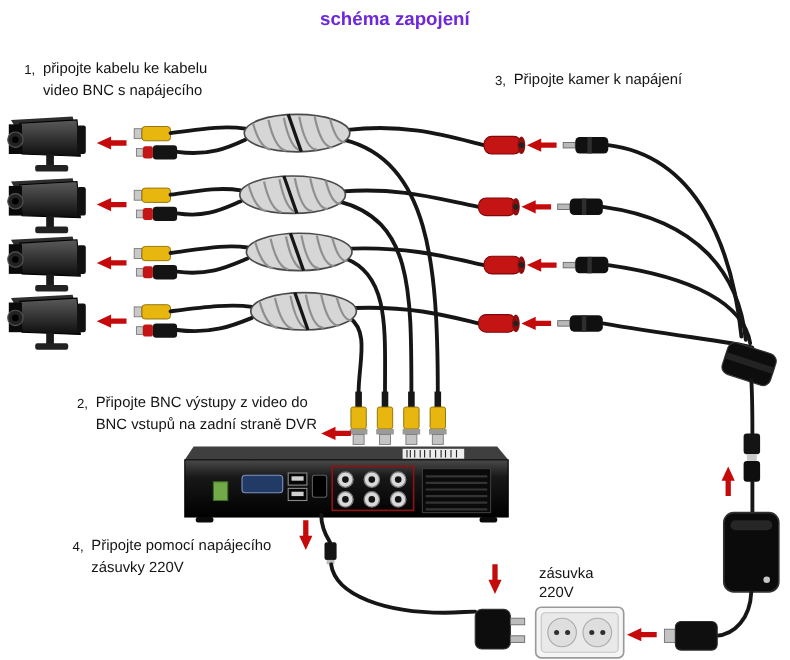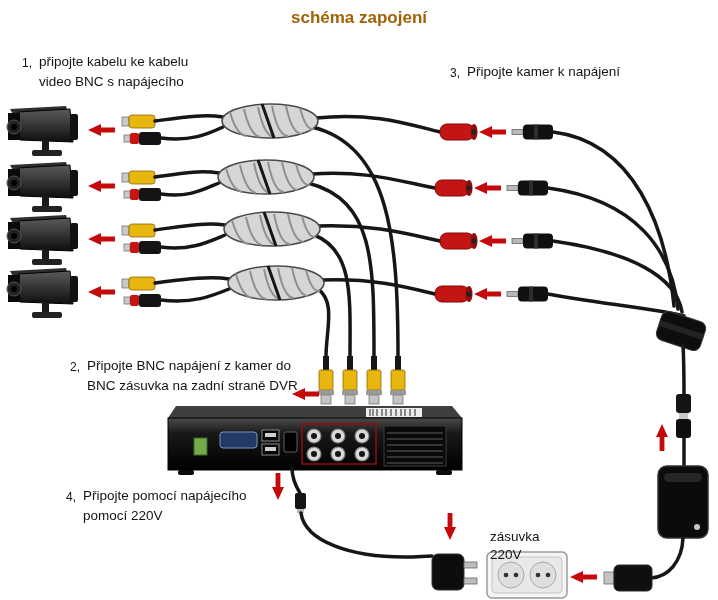--- a/index.html
+++ b/index.html
@@ -11,27 +11,27 @@
   }
   *{box-sizing:border-box;}
   body{margin:0;background:#fff;}
   .canvas{
     position:relative;width:718px;height:600px;background:var(--background,#fff);
     font-family:"Liberation Sans", sans-serif;overflow:hidden;
   }
   .canvas svg{position:absolute;left:0;top:0;}
   .title{
     position:absolute;left:0;right:0;top:8px;text-align:center;
-    font-size:17px;font-weight:bold;color:#a16207;
+    font-size:17px;font-weight:bold;color:#6d28d9;
   }
   .note{position:absolute;display:flex;gap:7px;font-size:13.5px;color:#141414;line-height:1.5;}
   .note .num{font-size:12px;padding-top:2px;}
   .note .txt{display:flex;flex-direction:column;}
   .ln{white-space:nowrap;}
-  .outlet-label{position:absolute;left:490px;top:528px;font-size:13.5px;color:#141414;line-height:1.35;}
+  .outlet-label{position:absolute;left:490px;top:512px;font-size:13.5px;color:#141414;line-height:1.35;}
   .cable{stroke:var(--cable-black,#161616);stroke-width:3.5;fill:none;stroke-linecap:round;}
   .arrow{fill:var(--arrow-red,#c40a0a);}
 </style>
 </head>
 <body>
 
 <div class="canvas">
 
 <svg width="718" height="600" viewBox="0 0 718 600">
   <defs>
@@ -258,30 +258,30 @@
 <div class="note" style="left:450px;top:62px">
   <span class="num">3,</span>
   <span class="txt">
     <span class="ln">Připojte kamer k napájení</span>
   </span>
 </div>
 
 <div class="note" style="left:70px;top:356px">
   <span class="num">2,</span>
   <span class="txt">
-    <span class="ln">Připojte BNC napájení z kamer do</span>
-    <span class="ln">BNC zásuvka na zadní straně DVR</span>
+    <span class="ln">Připojte BNC výstupy z video do</span>
+    <span class="ln">BNC vstupů na zadní straně DVR</span>
   </span>
 </div>
 
 <div class="note" style="left:66px;top:486px">
   <span class="num">4,</span>
   <span class="txt">
     <span class="ln">Připojte pomocí napájecího</span>
-    <span class="ln">pomocí 220V</span>
+    <span class="ln">zásuvky 220V</span>
   </span>
 </div>
 
 <div class="outlet-label">
   <div class="ln">zásuvka</div>
   <div class="ln">220V</div>
 </div>
 
 </div>
 

